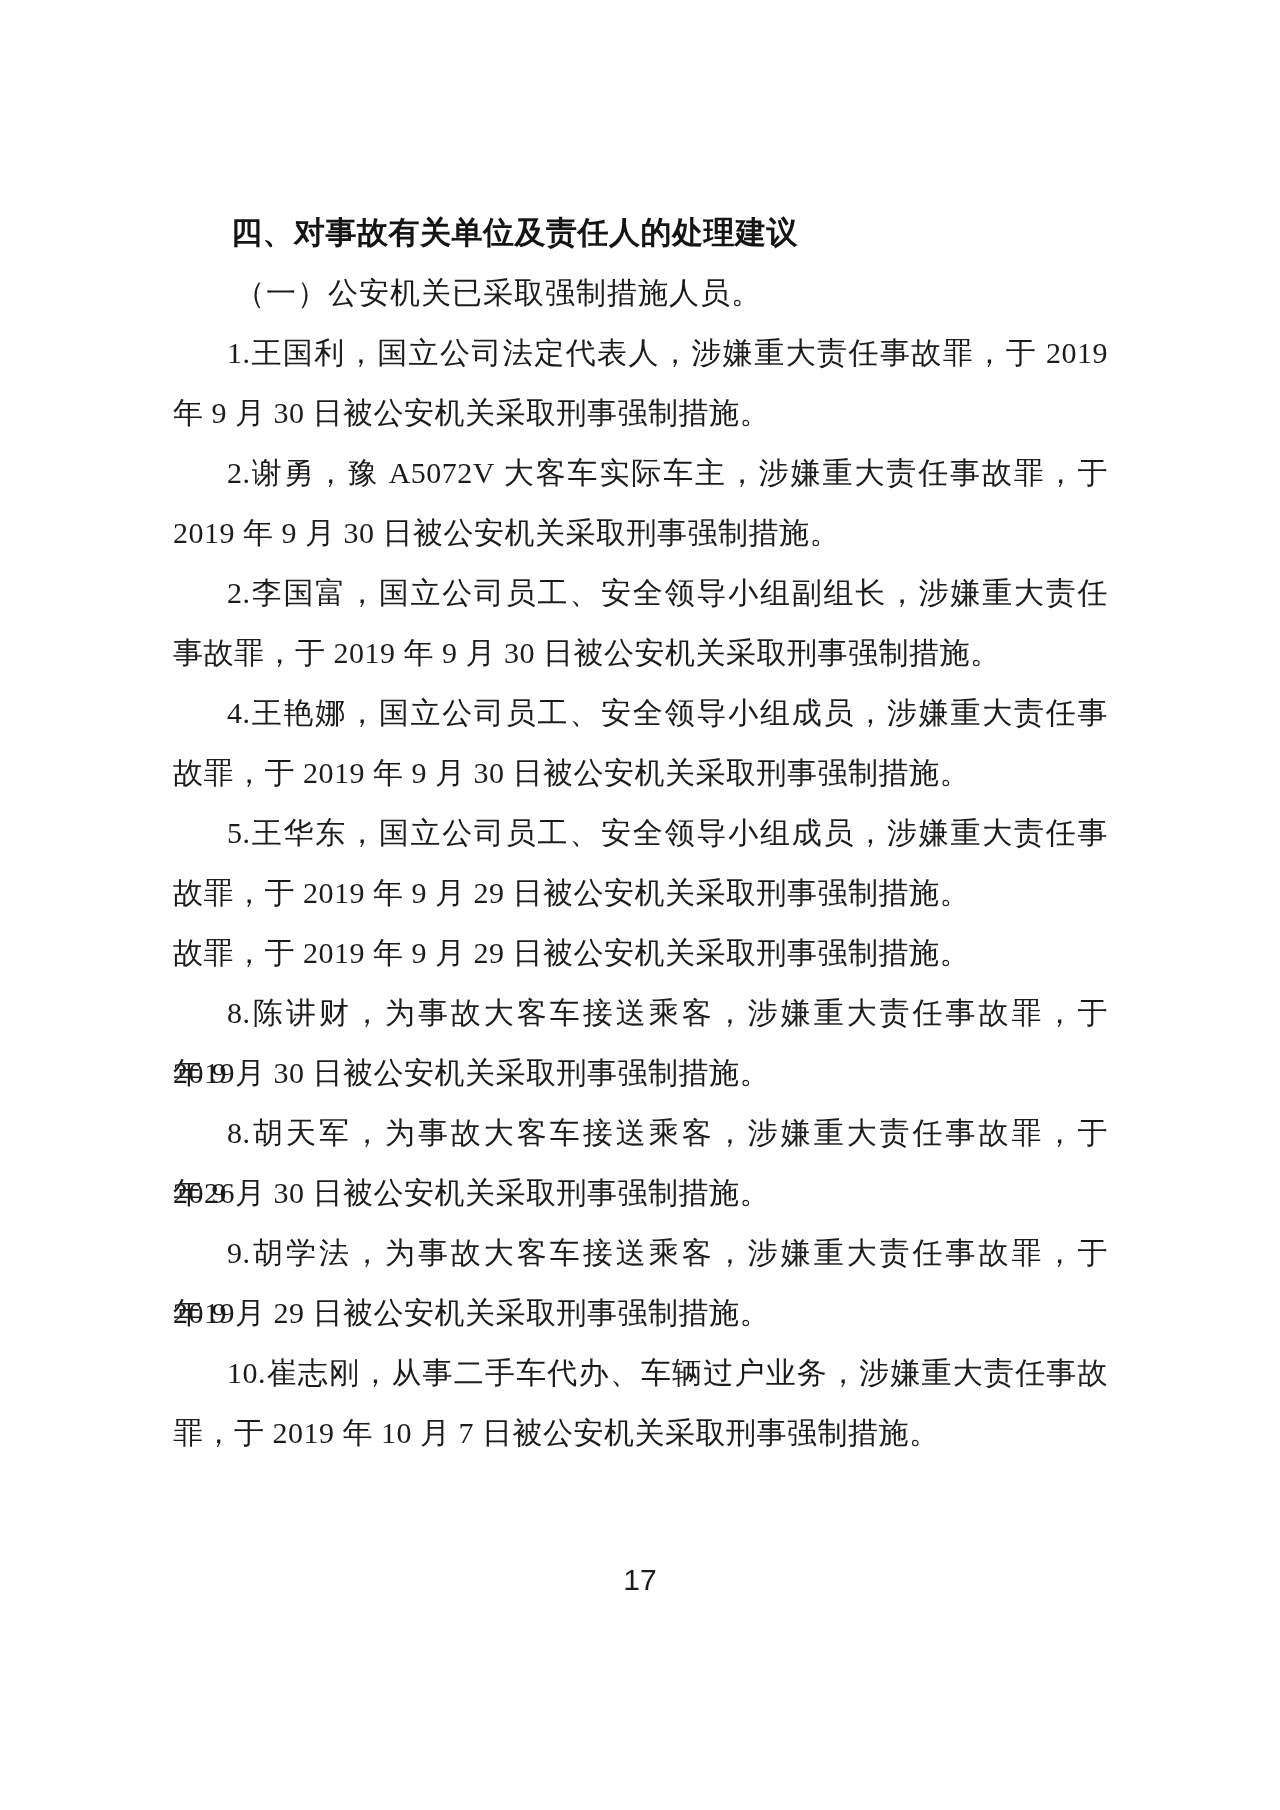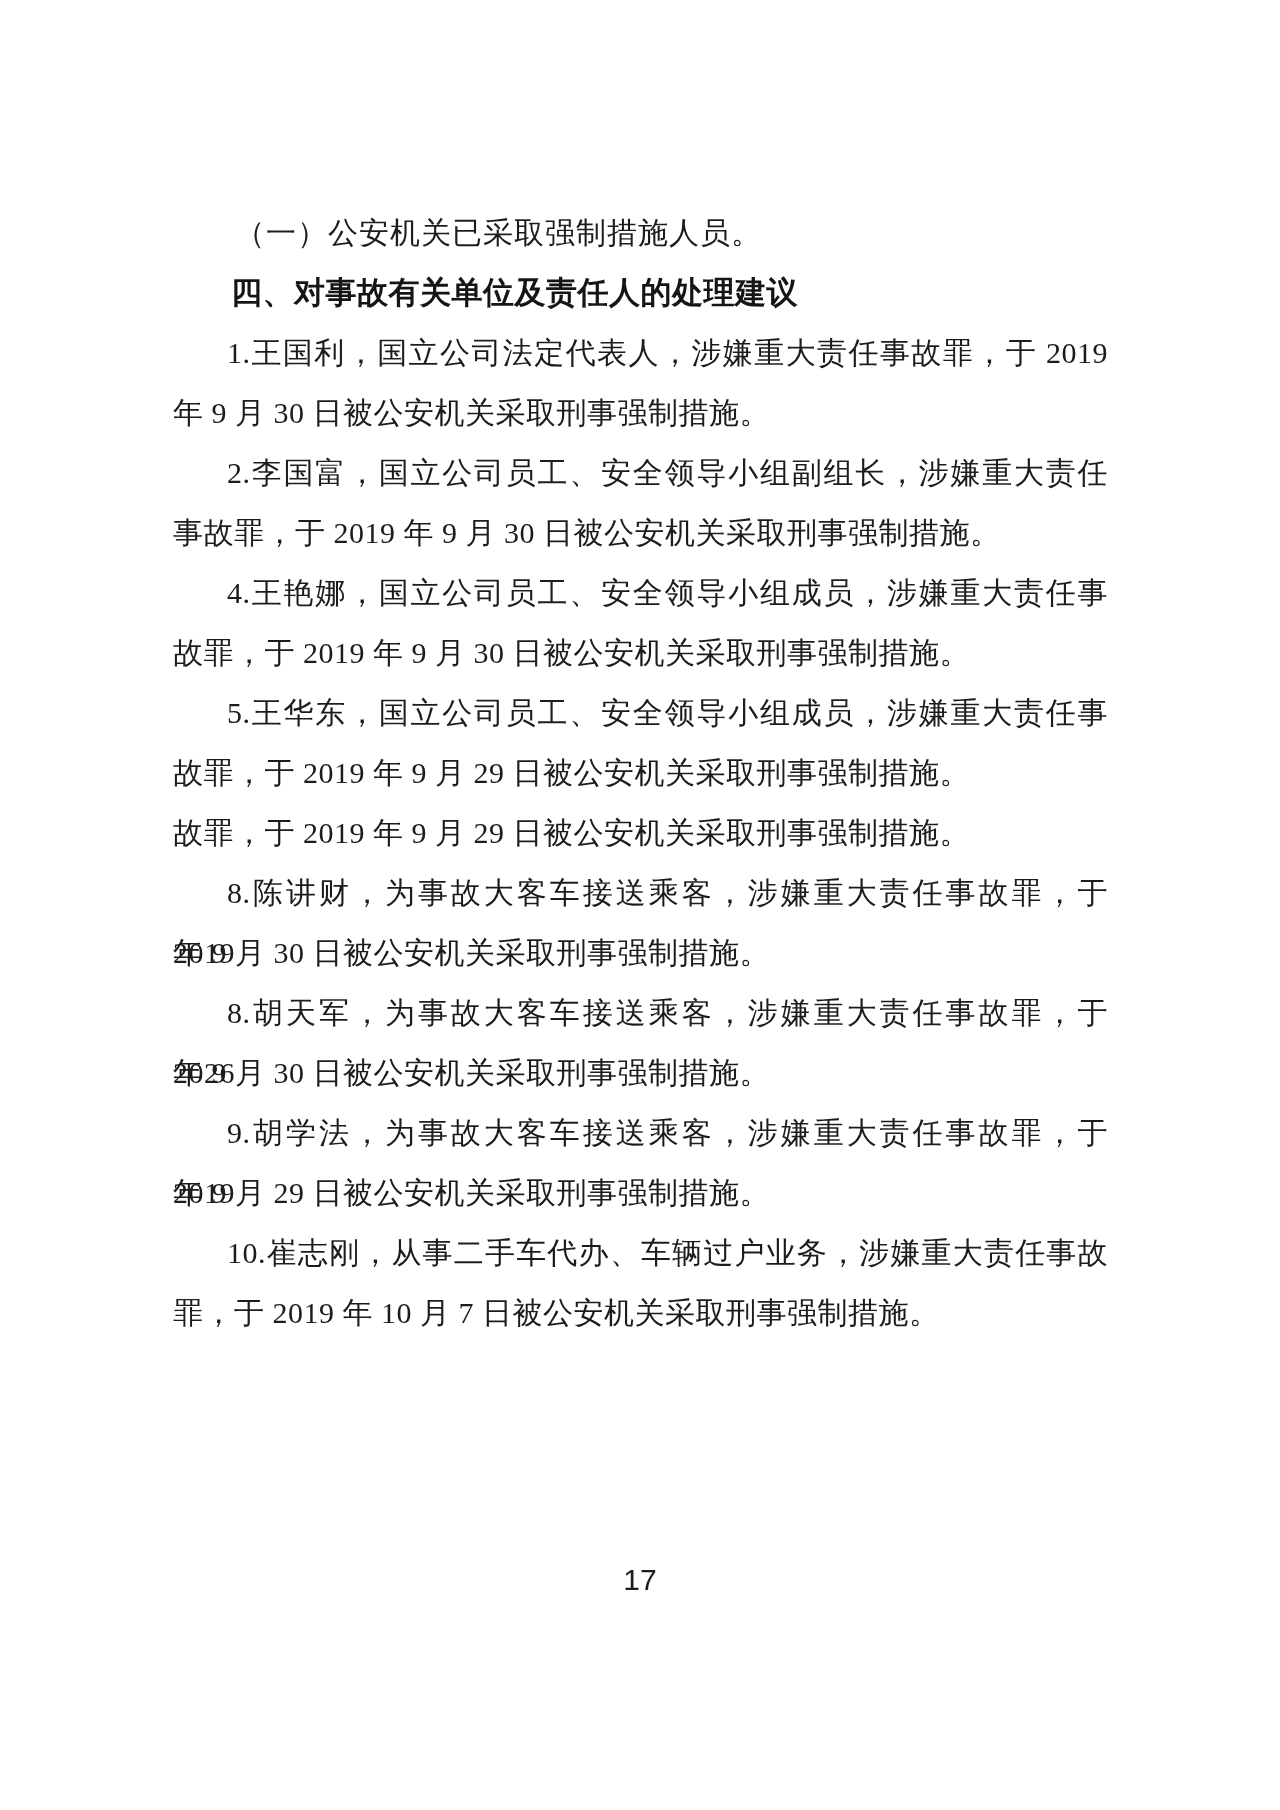--- a/index.html
+++ b/index.html
@@ -68,27 +68,29 @@
     line-height: 40px;
     color: #1c1c1c;
   }
 </style>
 </head>
 <body>
 
 <div class="page">
   <div class="content">
 
+    <div class="line heading">四、对事故有关单位及责任人的处理建议</div>
+
     <div class="line subheading">（一）公安机关已采取强制措施人员。</div>
-
-    <div class="line heading">四、对事故有关单位及责任人的处理建议</div>
 
     <div class="line indent full">1.王国利，国立公司法定代表人，涉嫌重大责任事故罪，于 2019</div>
     <div class="line rest">年 9 月 30 日被公安机关采取刑事强制措施。</div>
 
+    <div class="line indent full">2.谢勇，豫 A5072V 大客车实际车主，涉嫌重大责任事故罪，于</div>
+    <div class="line rest">2019 年 9 月 30 日被公安机关采取刑事强制措施。</div>
 
     <div class="line indent full">2.李国富，国立公司员工、安全领导小组副组长，涉嫌重大责任</div>
     <div class="line rest">事故罪，于 2019 年 9 月 30 日被公安机关采取刑事强制措施。</div>
 
     <div class="line indent full">4.王艳娜，国立公司员工、安全领导小组成员，涉嫌重大责任事</div>
     <div class="line rest">故罪，于 2019 年 9 月 30 日被公安机关采取刑事强制措施。</div>
 
     <div class="line indent full">5.王华东，国立公司员工、安全领导小组成员，涉嫌重大责任事</div>
     <div class="line rest">故罪，于 2019 年 9 月 29 日被公安机关采取刑事强制措施。</div>
 

